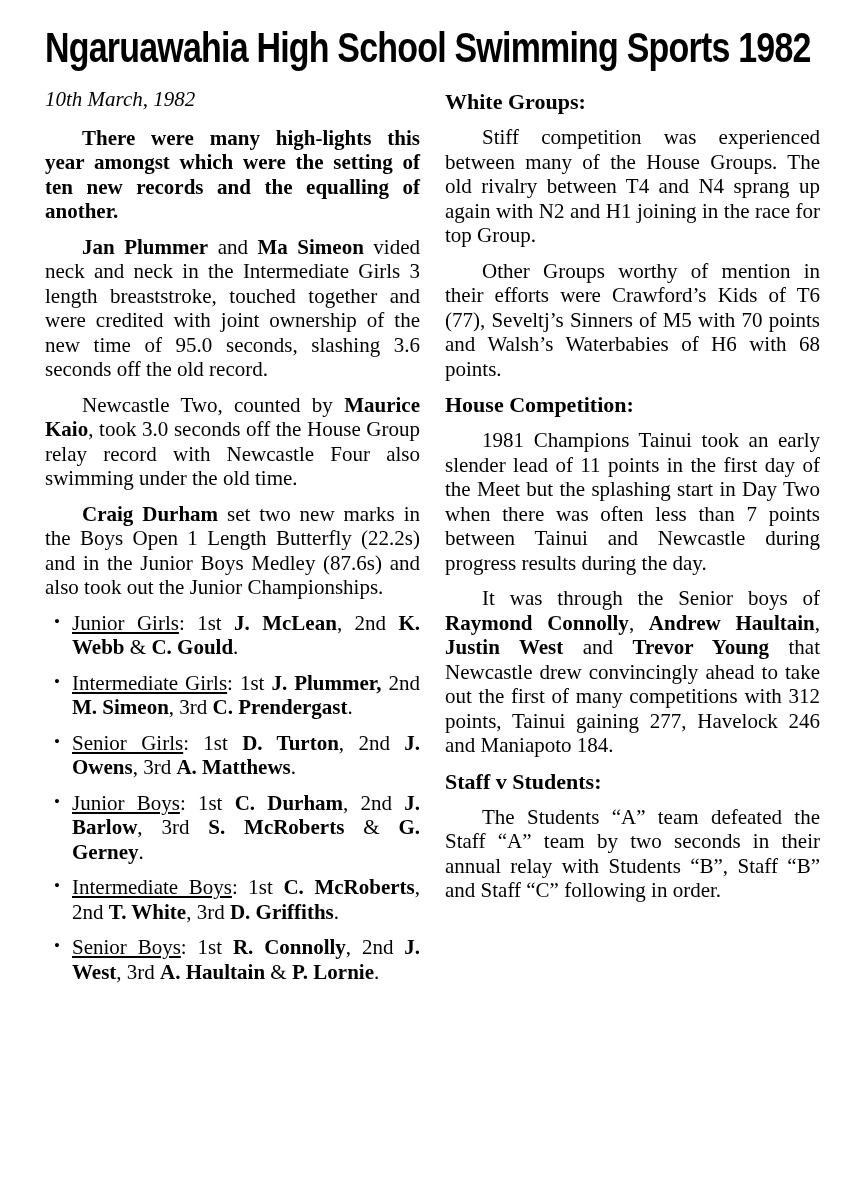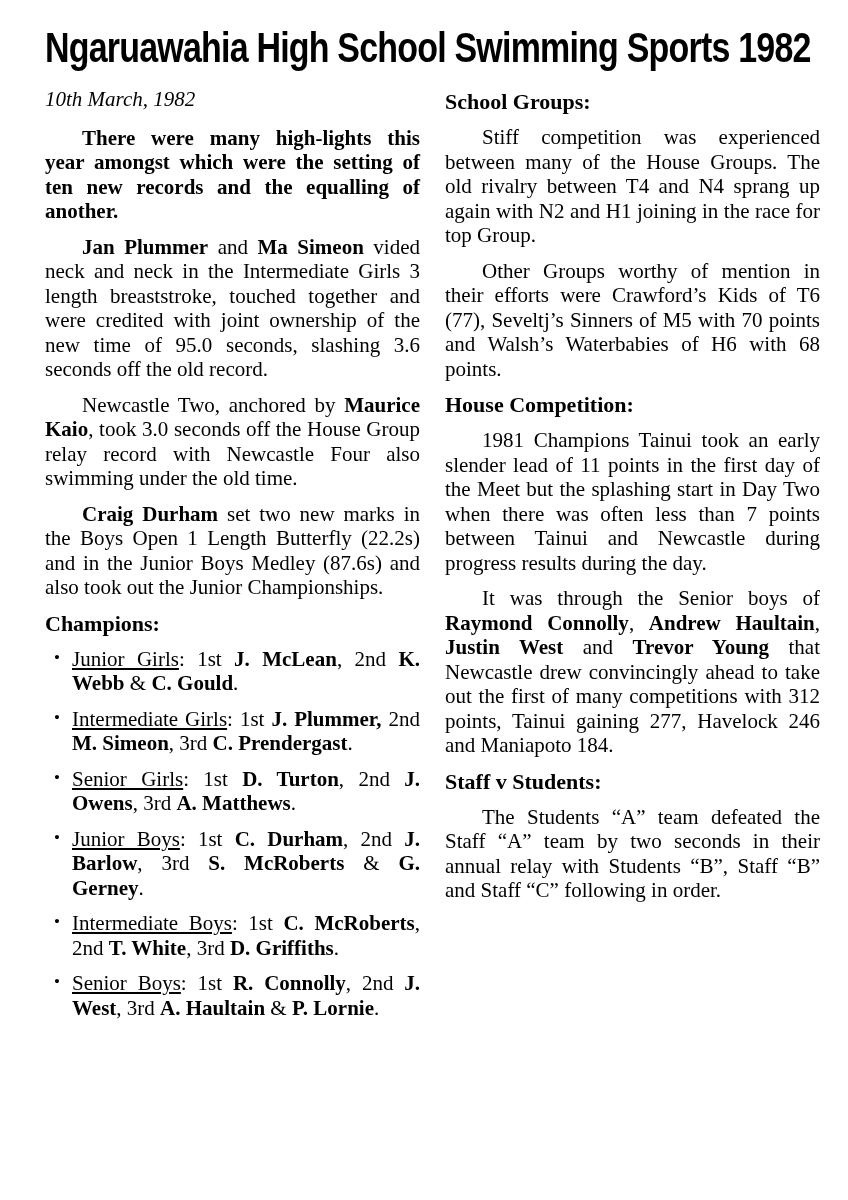--- a/index.html
+++ b/index.html
@@ -74,34 +74,33 @@
 <body>
 
 <div class="page">
   <h1 class="title">Ngaruawahia High School Swimming Sports 1982</h1>
   <div class="columns">
     <div class="col">
       <p class="date">10th March, 1982</p>
       <div>
           <p class="para lead"><span class="b">There were many high-lights this year amongst which were the setting of ten new records and the equalling of another.</span></p>
           <p class="para"><span class="b">Jan Plummer</span><span> and </span><span class="b">Ma Simeon</span><span> vided neck and neck in the Intermediate Girls 3 length breaststroke, touched together and were credited with joint ownership of the new time of 95.0 seconds, slashing 3.6 seconds off the old record.</span></p>
-          <p class="para"><span>Newcastle Two, anchored by </span><span class="b">Maurice Kaio</span><span>, took 3.0 seconds off the House Group relay record with Newcastle Four also swimming under the old time.</span></p>
+          <p class="para"><span>Newcastle Two, counted by </span><span class="b">Maurice Kaio</span><span>, took 3.0 seconds off the House Group relay record with Newcastle Four also swimming under the old time.</span></p>
           <p class="para"><span class="b">Craig Durham</span><span> set two new marks in the Boys Open 1 Length Butterfly (22.2s) and in the Junior Boys Medley (87.6s) and also took out the Junior Championships.</span></p>
-          <h3 class="subhead"><span>Champions:</span></h3>
           <div class="bullet-item"><span class="bullet">•</span><span class="u">Junior Girls</span><span>: 1st </span><span class="b">J. McLean</span><span>, 2nd </span><span class="b">K. Webb</span><span> &amp; </span><span class="b">C. Gould</span><span>.</span></div>
           <div class="bullet-item"><span class="bullet">•</span><span class="u">Intermediate Girls</span><span>: 1st </span><span class="b">J. Plummer,</span><span> 2nd </span><span class="b">M. Simeon</span><span>, 3rd </span><span class="b">C. Prendergast</span><span>.</span></div>
           <div class="bullet-item"><span class="bullet">•</span><span class="u">Senior Girls</span><span>: 1st </span><span class="b">D. Turton</span><span>, 2nd </span><span class="b">J. Owens</span><span>, 3rd </span><span class="b">A. Matthews</span><span>.</span></div>
           <div class="bullet-item"><span class="bullet">•</span><span class="u">Junior Boys</span><span>: 1st </span><span class="b">C. Durham</span><span>, 2nd </span><span class="b">J. Barlow</span><span>, 3rd </span><span class="b">S. McRoberts</span><span> &amp; </span><span class="b">G. Gerney</span><span>.</span></div>
           <div class="bullet-item"><span class="bullet">•</span><span class="u">Intermediate Boys</span><span>: 1st </span><span class="b">C. McRoberts</span><span>, 2nd </span><span class="b">T. White</span><span>, 3rd </span><span class="b">D. Griffiths</span><span>.</span></div>
           <div class="bullet-item"><span class="bullet">•</span><span class="u">Senior Boys</span><span>: 1st </span><span class="b">R. Connolly</span><span>, 2nd </span><span class="b">J. West</span><span>, 3rd </span><span class="b">A. Haultain</span><span> &amp; </span><span class="b">P. Lornie</span><span>.</span></div>
         </div>
     </div>
     <div class="col">
       <div>
-          <h3 class="subhead"><span>School Groups:</span></h3>
+          <h3 class="subhead"><span>White Groups:</span></h3>
           <p class="para"><span>Stiff competition was experienced between many of the House Groups. The old rivalry between T4 and N4 sprang up again with N2 and H1 joining in the race for top Group.</span></p>
           <p class="para"><span>Other Groups worthy of mention in their efforts were Crawford’s Kids of T6 (77), Seveltj’s Sinners of M5 with 70 points and Walsh’s Waterbabies of H6 with 68 points.</span></p>
           <h3 class="subhead"><span>House Competition:</span></h3>
           <p class="para"><span>1981 Champions Tainui took an early slender lead of 11 points in the first day of the Meet but the splashing start in Day Two when there was often less than 7 points between Tainui and Newcastle during progress results during the day.</span></p>
           <p class="para"><span>It was through the Senior boys of </span><span class="b">Raymond Connolly</span><span>, </span><span class="b">Andrew Haultain</span><span>, </span><span class="b">Justin West</span><span> and </span><span class="b">Trevor Young</span><span> that Newcastle drew convincingly ahead to take out the first of many competitions with 312 points, Tainui gaining 277, Havelock 246 and Maniapoto 184.</span></p>
           <h3 class="subhead"><span>Staff v Students:</span></h3>
           <p class="para"><span>The Students “A” team defeated the Staff “A” team by two seconds in their annual relay with Students “B”, Staff “B” and Staff “C” following in order.</span></p>
         </div>
     </div>
   </div>

